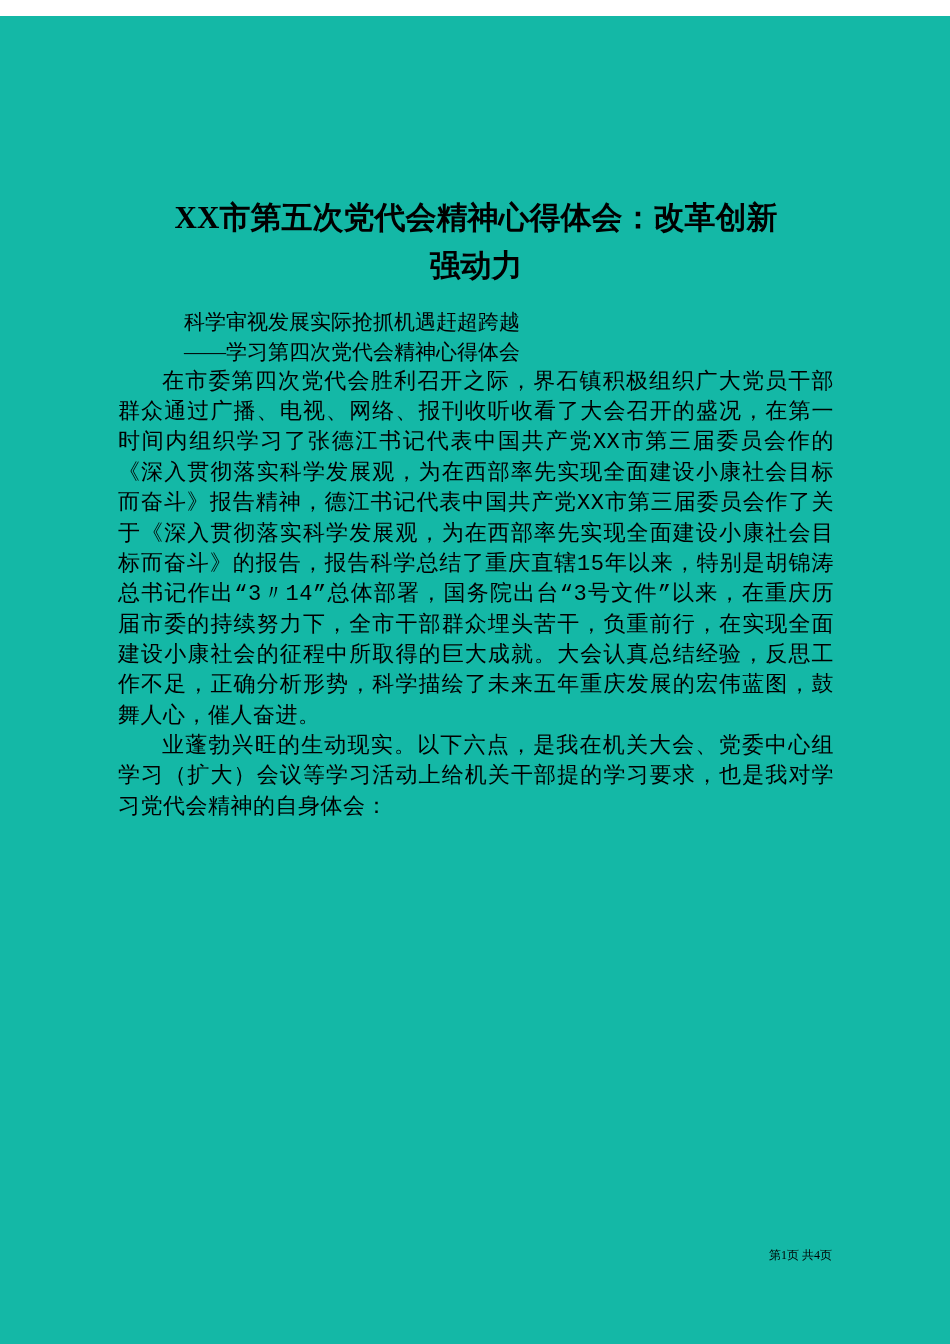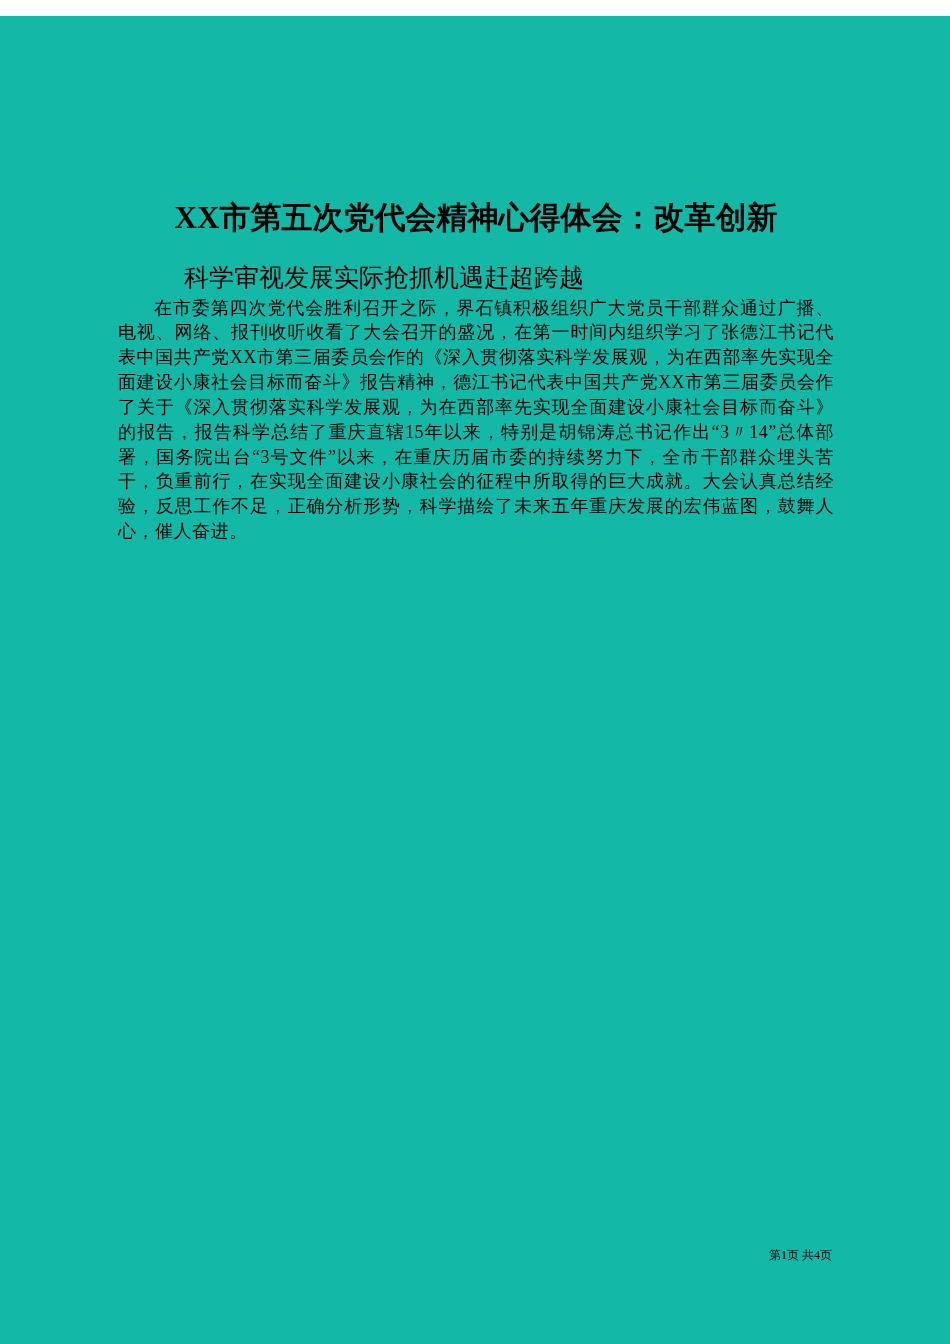--- a/index.html
+++ b/index.html
@@ -27,57 +27,61 @@
     font-size: 31px;
     font-weight: bold;
     text-align: center;
     line-height: 1.55;
     margin: 0 0 18px 0;
   }
   .doc-title .title-line {
     display: block;
   }
   .subtitle-line {
-    font-size: 25px;
+    font-size: 21px;
     line-height: 1.42;
     margin: 0;
     padding-left: 66px;
   }
   .body-text p {
-    font-size: 18px;
+    font-size: 22px;
     line-height: 1.38;
     margin: 0;
     text-align: justify;
     text-justify: inter-ideograph;
     text-indent: 2em;
     letter-spacing: 0.5px;
+    font-family: Liberation Mono, monospace;
   }
   .footer {
     position: absolute;
     right: 118px;
     bottom: 92px;
     font-size: 12px;
     color: #000000;
     font-family: "Liberation Serif", "DejaVu Serif", serif;
   }
 </style>
 </head>
 <body>
 
 <div class="page">
   <div class="content">
 
     <h1 class="doc-title">
       <span class="title-line">XX市第五次党代会精神心得体会：改革创新</span>
+      <span class="title-line">强动力</span>
     </h1>
 
     <p class="subtitle-line">科学审视发展实际抢抓机遇赶超跨越</p>
+    <p class="subtitle-line">——学习第四次党代会精神心得体会</p>
 
     <div class="body-text">
       <p>在市委第四次党代会胜利召开之际，界石镇积极组织广大党员干部群众通过广播、电视、网络、报刊收听收看了大会召开的盛况，在第一时间内组织学习了张德江书记代表中国共产党XX市第三届委员会作的《深入贯彻落实科学发展观，为在西部率先实现全面建设小康社会目标而奋斗》报告精神，德江书记代表中国共产党XX市第三届委员会作了关于《深入贯彻落实科学发展观，为在西部率先实现全面建设小康社会目标而奋斗》的报告，报告科学总结了重庆直辖15年以来，特别是胡锦涛总书记作出“3〃14”总体部署，国务院出台“3号文件”以来，在重庆历届市委的持续努力下，全市干部群众埋头苦干，负重前行，在实现全面建设小康社会的征程中所取得的巨大成就。大会认真总结经验，反思工作不足，正确分析形势，科学描绘了未来五年重庆发展的宏伟蓝图，鼓舞人心，催人奋进。</p>
+      <p>业蓬勃兴旺的生动现实。以下六点，是我在机关大会、党委中心组学习（扩大）会议等学习活动上给机关干部提的学习要求，也是我对学习党代会精神的自身体会：</p>
     </div>
 
   </div>
 
   <div class="footer">
     <span>第1页  共4页</span>
   </div>
 </div>
 
 </body></html>

